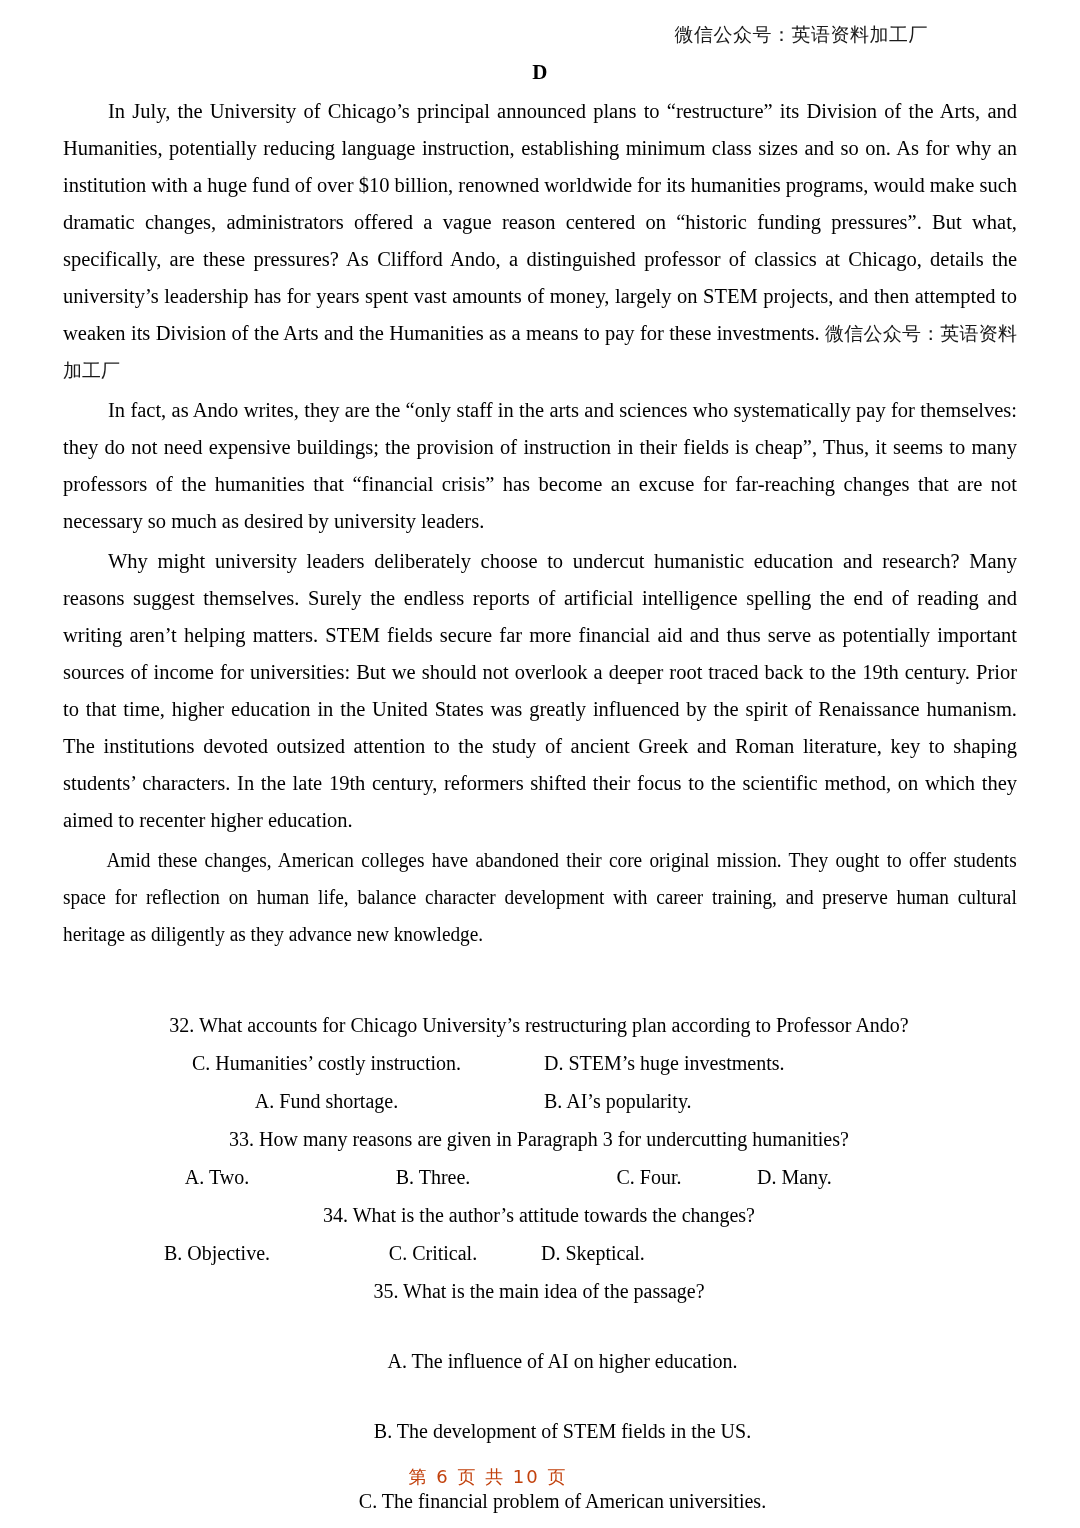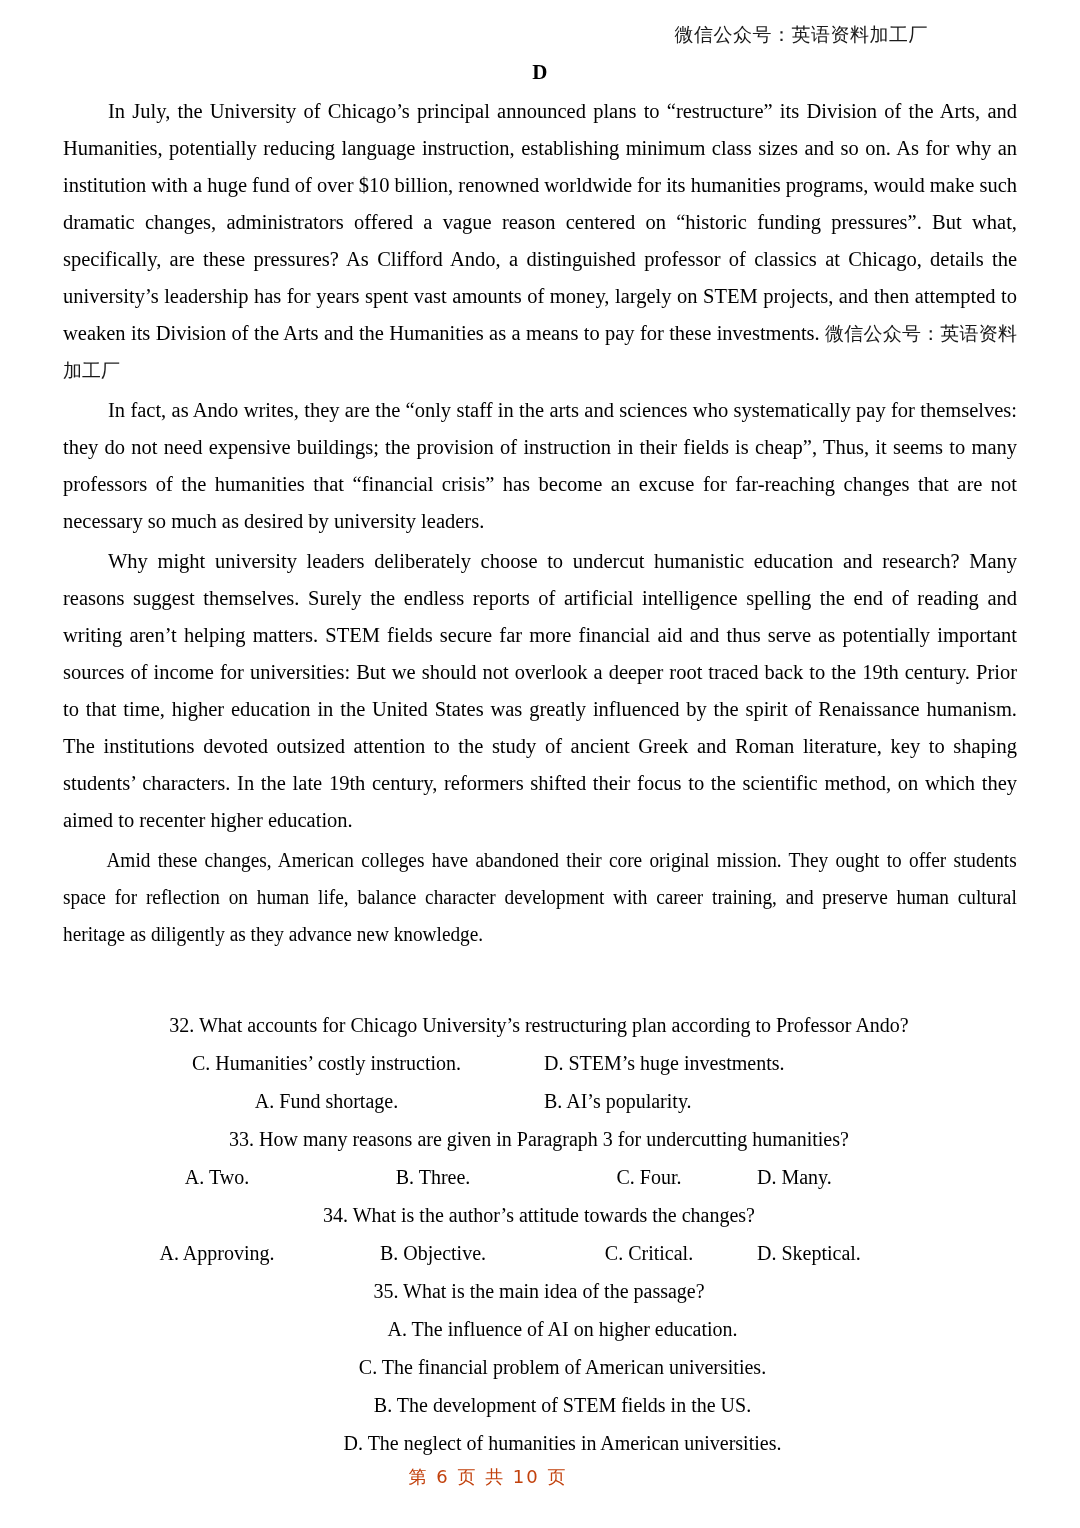--- a/index.html
+++ b/index.html
@@ -113,20 +113,21 @@
   
   .opt-row.cols-4 .opt { width: 216px; }
   .opt-row.cols-4 .opt:last-child { width: auto; }
 
   
   .opt-stack {
     padding-left: 47px;
   }
   .opt-stack .opt {
     line-height: 38px;
+    margin-top: 32px;
   }
 
   
   .footer {
     position: absolute;
     left: 0;
     right: 0;
     top: 1465px;
     text-align: center;
     font-family: "DejaVu Sans", "Liberation Sans", sans-serif;
@@ -176,33 +177,32 @@
         <span class="opt">A. Two.</span>
         <span class="opt">B. Three.</span>
         <span class="opt">C. Four.</span>
         <span class="opt">D. Many.</span>
       </div>
     </div>
 
     <div class="question-block">
       <div class="q-stem">34. What is the author’s attitude towards the changes?</div>
       <div class="opt-row cols-4">
-        <span class="opt">A. Approving.</span>
         <span class="opt">B. Objective.</span>
         <span class="opt">C. Critical.</span>
         <span class="opt">D. Skeptical.</span>
       </div>
     </div>
 
     <div class="question-block">
       <div class="q-stem">35. What is the main idea of the passage?</div>
       <div class="opt-stack">
         <div class="opt">A. The influence of AI on higher education.</div>
+        <div class="opt">B. The development of STEM fields in the US.</div>
         <div class="opt">C. The financial problem of American universities.</div>
-        <div class="opt">B. The development of STEM fields in the US.</div>
         <div class="opt">D. The neglect of humanities in American universities.</div>
       </div>
     </div>
 
   </div>
 
   <div class="footer">第 6 页 共 10 页</div>
 
 </div>
 

